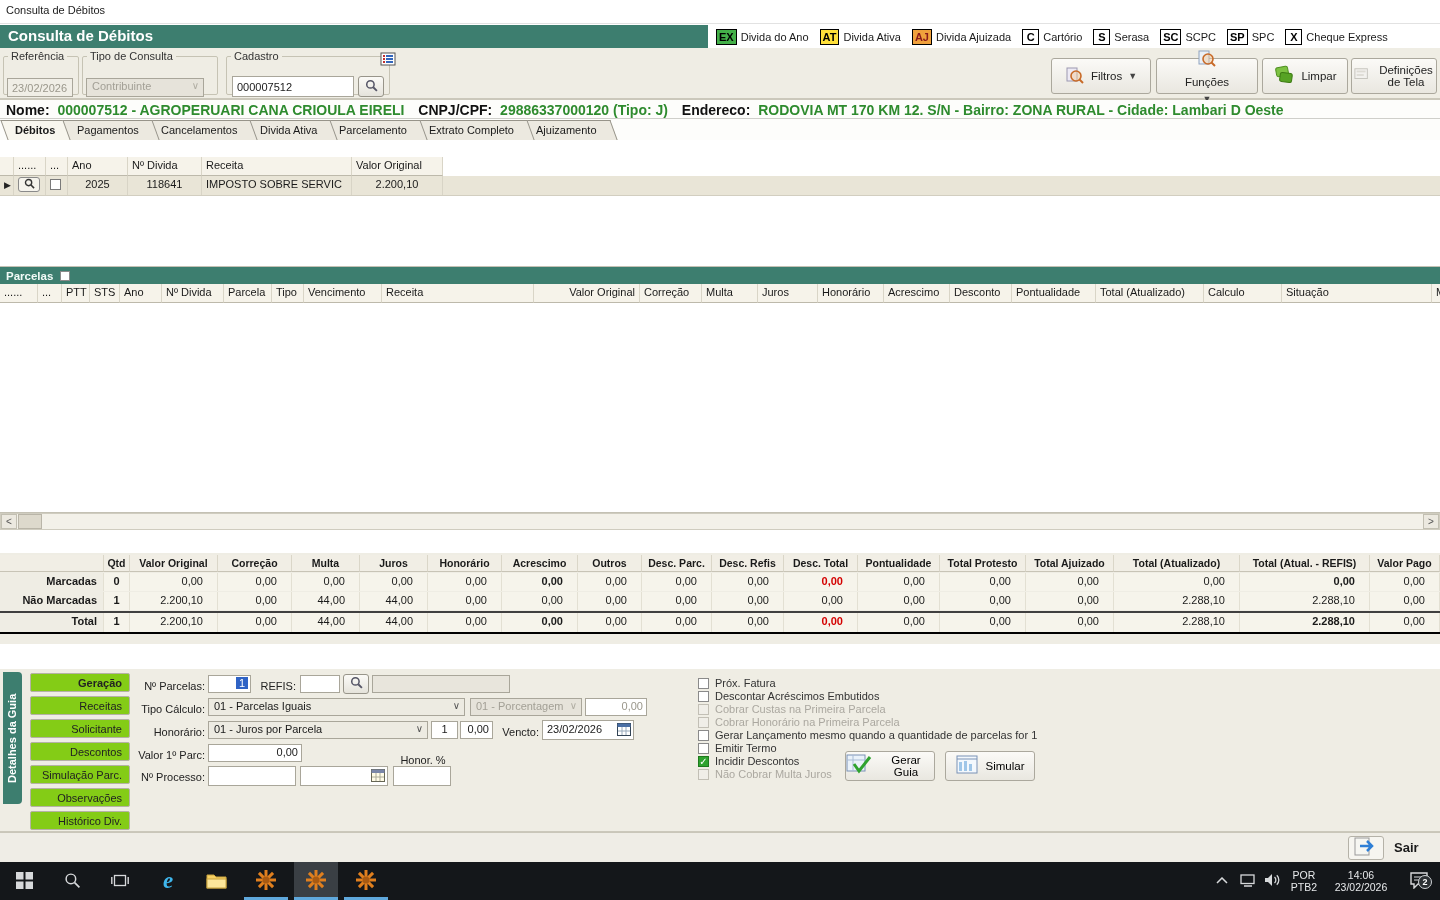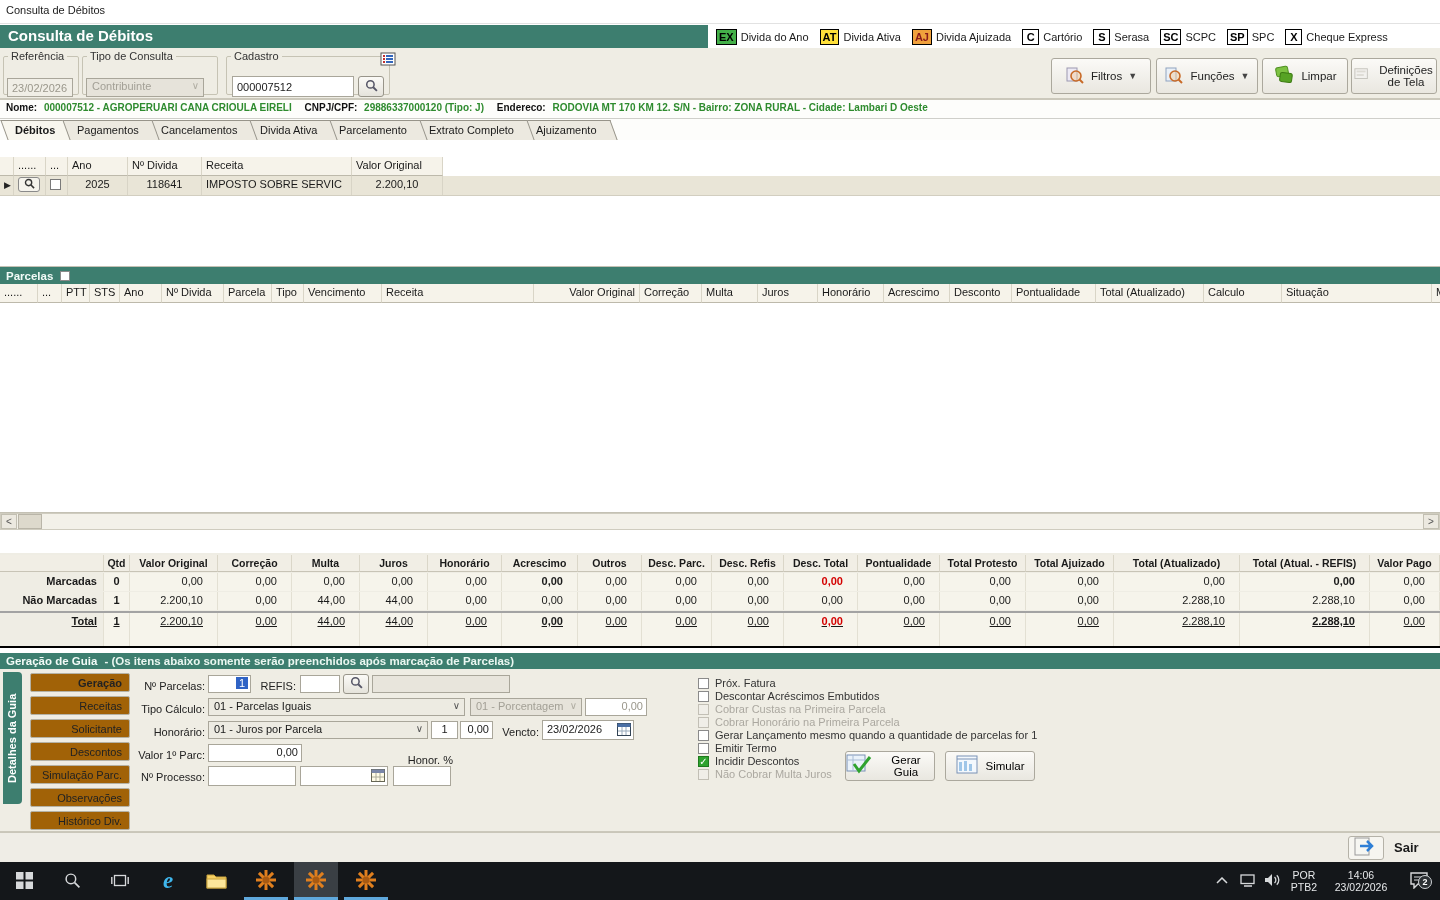--- a/index.html
+++ b/index.html
@@ -27,21 +27,21 @@
   .combo { position:absolute; border:1px solid #A9A69A; background:#EDEBE2; font-size:11px; padding:1px 16px 1px 5px; white-space:nowrap; overflow:hidden; }
   .combo::after { content:"∨"; position:absolute; right:4px; top:1px; color:#555; font-size:10px; }
   .combo.disabled { background:#E6E3DA; color:#A3A096; }
   .combo.disabled::after { color:#B0ADA2; }
   .sq-btn { position:absolute; border:1px solid #98958A; background:linear-gradient(#FBFAF7,#E5E3DB); border-radius:3px; display:flex; align-items:center; justify-content:center; cursor:pointer; }
   .tb-btn { position:absolute; top:10px; height:36px; border:1px solid #ABA89D; border-radius:3px; background:linear-gradient(#FBFAF7,#E9E7E0); display:flex; align-items:center; justify-content:center; gap:6px; font-size:11.5px; color:#222; cursor:pointer; }
   .caret { font-size:9px; color:#444; }
   .list-ico { position:absolute; left:380px; top:4px; }
 
   
-  .info-line { position:absolute; top:100px; left:0; right:0; height:19px; background:#FDFDFB; border-bottom:1px solid #CFCFCA; padding:2px 6px; font-weight:bold; font-size:10px; white-space:nowrap; }
+  .info-line { position:absolute; top:100px; left:0; right:0; height:19px; background:#FDFDFB; border-bottom:1px solid #CFCFCA; padding:2px 6px; font-weight:bold; font-size:14px; white-space:nowrap; }
   .info-line .lab { color:#111; margin-right:4px; }
   .info-line .val { color:#2E8B2E; margin-right:10px; }
 
   
   .tabs { position:absolute; top:119px; left:0; right:0; height:21px; padding-left:4px; display:flex; align-items:flex-end; background:#FDFDFB; }
   .tab { position:relative; height:20px; padding:3px 16px 0 10px; background:#ECE9E0; border:1px solid #97948A; border-bottom:none; transform:skewX(20deg); margin-right:-6px; }
   .tab .tab-label { display:inline-block; transform:skewX(-20deg); font-size:11px; }
   .tab.active { background:#F8F6EE; z-index:3; }
   .tab.active .tab-label { font-weight:bold; }
 
@@ -71,27 +71,27 @@
   
   .tot-table { position:absolute; top:553px; left:0; right:0; height:91px; background:#EFEDE4; }
   .t-row { display:flex; height:18px; margin-top:1px; }
   #tot-head .g-head { height:17px; background:#F1EEE5; border-right:1px solid #DAD6C8; border-bottom:1px solid #C8C4B6; font-weight:bold; text-align:center; padding:2px 2px; font-size:10.5px; }
   .t-cell { flex:0 0 auto; padding:2px 4px; background:#F6F4EB; border-right:1px solid #E3E0D3; font-size:11px; white-space:nowrap; overflow:hidden; }
   .t-cell.lab { text-align:right; font-weight:bold; padding-right:6px; background:#EFEDE4; }
   .t-cell.qtd { text-align:center; font-weight:bold; }
   .t-cell.num { text-align:right; padding-right:14px; }
   .t-cell.bold { font-weight:bold; }
   .t-cell.red { color:#D40000; }
-  .t-total { border-top:2px solid #a3a3a3; border-bottom:2px solid #000; height:37px;text-decoration:underline; }
+  .t-total { border-top:2px solid #404040; border-bottom:2px solid #000; height:23px; }
   .tc0{width:104px}.tc1{width:26px}.tc2{width:88px}.tc3{width:74px}.tc4{width:68px}.tc5{width:68px}.tc6{width:74px}.tc7{width:76px}.tc8{width:64px}.tc9{width:70px}.tc10{width:72px}.tc11{width:74px}.tc12{width:82px}.tc13{width:86px}.tc14{width:88px}.tc15{width:126px}.tc16{width:130px}.tc17{width:70px}
 
   
   .ger-panel { position:absolute; top:669px; left:0; right:0; height:163px; background:#EFEDE4; border-bottom:1px solid #CBC8BB; }
   .vtab { position:absolute; left:3px; top:3px; width:19px; height:132px; background:#3D7E6F; border-radius:4px 0 0 4px; color:#fff; font-weight:bold; font-size:11px; writing-mode:vertical-rl; transform:rotate(180deg); text-align:center; padding:4px 3px; }
-  .nav-btn { position:absolute; left:30px; width:100px; height:19px; background:#a16207; border:1px solid #B5B2A5; border-radius:2px; font-size:11px; text-align:right; padding-right:7px; font-family:inherit; cursor:pointer; color:#222; }
+  .nav-btn { position:absolute; left:30px; width:100px; height:19px; background:#84cc16; border:1px solid #B5B2A5; border-radius:2px; font-size:11px; text-align:right; padding-right:7px; font-family:inherit; cursor:pointer; color:#222; }
   .nav-btn.active { font-weight:bold; }
   .f-label { position:absolute; height:18px; line-height:18px; text-align:right; font-size:11px; color:#222; white-space:nowrap; }
   .inputbox { position:absolute; border:1px solid #A9A69A; background:#fff; font-size:11px; padding:1px 3px; }
   .selblue { position:absolute; right:2px; top:1px; background:#2F63C5; color:#fff; padding:0 3px; font-size:11px; }
   .datebox { position:absolute; border:1px solid #A9A69A; background:#fff; font-size:11px; padding:2px 18px 1px 4px; }
   .datebox svg { position:absolute; right:2px; top:2px; }
   .chk-row { position:absolute; left:698px; display:flex; align-items:center; gap:6px; height:12px; cursor:pointer; }
   .chk-box { width:11px; height:11px; border:1px solid #8a8a8a; background:#fff; font-size:10px; line-height:10px; text-align:center; color:#fff; }
   .chk-row .chk-label { font-size:11px; color:#333; white-space:nowrap; }
   .chk-row.disabled .chk-label { color:#ABA8A0; }
@@ -192,21 +192,21 @@
 
     <button class="tb-btn" style="left:1051px;width:100px;">
       <span><svg width="20" height="20" viewBox="0 0 20 20">
             <rect x="2" y="3" width="10" height="13" fill="#EDEAF5" stroke="#9B98B0"></rect>
             <circle cx="11" cy="11" r="5" fill="rgba(245,200,150,.45)" stroke="#C86A28" stroke-width="1.6"></circle>
             <line x1="14.5" y1="14.5" x2="18" y2="18" stroke="#C86A28" stroke-width="2"></line>
           </svg></span>
       <span>Filtros</span>
       <span class="caret">▼</span>
     </button>
-    <button class="tb-btn" style="left:1156px;width:102px;">
+    <button class="tb-btn" style="left:1156px;width:102px;flex-direction:column;">
       <span><svg width="20" height="20" viewBox="0 0 20 20">
             <rect x="2" y="3" width="10" height="13" fill="#EAF0F7" stroke="#8FA3C0"></rect>
             <circle cx="11" cy="11" r="5" fill="rgba(245,200,150,.45)" stroke="#C86A28" stroke-width="1.6"></circle>
             <line x1="14.5" y1="14.5" x2="18" y2="18" stroke="#C86A28" stroke-width="2"></line>
           </svg></span>
       <span>Funções</span>
       <span class="caret">▼</span>
     </button>
     <button class="tb-btn" style="left:1262px;width:86px;">
       <span><svg width="22" height="20" viewBox="0 0 22 20">
@@ -387,24 +387,20 @@
           <div class="t-cell tc12 num">0,00</div>
           <div class="t-cell tc13 num">0,00</div>
           <div class="t-cell tc14 num">0,00</div>
           <div class="t-cell tc15 num">2.288,10</div>
           <div class="t-cell tc16 num bold">2.288,10</div>
           <div class="t-cell tc17 num">0,00</div>
         </div>
       </div>
   </div>
 
-  <div class="sec-bar" style="top:653px;height:16px;">
-    <span>Geração de Guia</span>
-    <span class="sec-sub">-   (Os itens abaixo somente serão preenchidos após marcação de Parcelas)</span>
-  </div>
   <div class="ger-panel">
     <div class="vtab">Detalhes da Guia</div>
     <div id="ger-nav">
         <button class="nav-btn active" style="top: 4px;">Geração</button>
         <button class="nav-btn" style="top: 27px;">Receitas</button>
         <button class="nav-btn" style="top: 50px;">Solicitante</button>
         <button class="nav-btn" style="top: 73px;">Descontos</button>
         <button class="nav-btn" style="top: 96px;">Simulação Parc.</button>
         <button class="nav-btn" style="top: 119px;">Observações</button>
         <button class="nav-btn" style="top: 142px;">Histórico Div.</button>
@@ -446,21 +442,21 @@
           <rect x="0.5" y="0.5" width="13" height="12" fill="#fff" stroke="#345"></rect>
           <rect x="0.5" y="0.5" width="13" height="3.5" fill="#4A6FA5"></rect>
           <line x1="5" y1="4" x2="5" y2="12" stroke="#9AB"></line>
           <line x1="9" y1="4" x2="9" y2="12" stroke="#9AB"></line>
           <line x1="1" y1="8" x2="13" y2="8" stroke="#9AB"></line>
         </svg>
     </div>
 
     <div class="f-label" style="left:110px;width:95px;top:77px;">Valor 1º Parc:</div>
     <div class="inputbox" style="left:208px;top:75px;width:94px;height:18px;text-align:right;">0,00</div>
-    <div class="f-label" style="left:393px;width:60px;top:82px;">Honor. %</div>
+    <div class="f-label" style="left:393px;width:60px;top:82px;text-align:center;">Honor. %</div>
 
     <div class="f-label" style="left:120px;width:85px;top:99px;">Nº Processo:</div>
     <div class="inputbox" style="left:208px;top:97px;width:88px;height:20px;"></div>
     <div class="datebox" style="left:300px;top:97px;width:88px;height:20px;">
       <svg width="14" height="13" viewBox="0 0 14 13">
           <rect x="0.5" y="0.5" width="13" height="12" fill="#FFFBE6" stroke="#665"></rect>
           <rect x="0.5" y="0.5" width="13" height="3.5" fill="#7A86A8"></rect>
           <line x1="5" y1="4" x2="5" y2="12" stroke="#AA9"></line>
           <line x1="9" y1="4" x2="9" y2="12" stroke="#AA9"></line>
           <line x1="1" y1="8" x2="13" y2="8" stroke="#AA9"></line>

